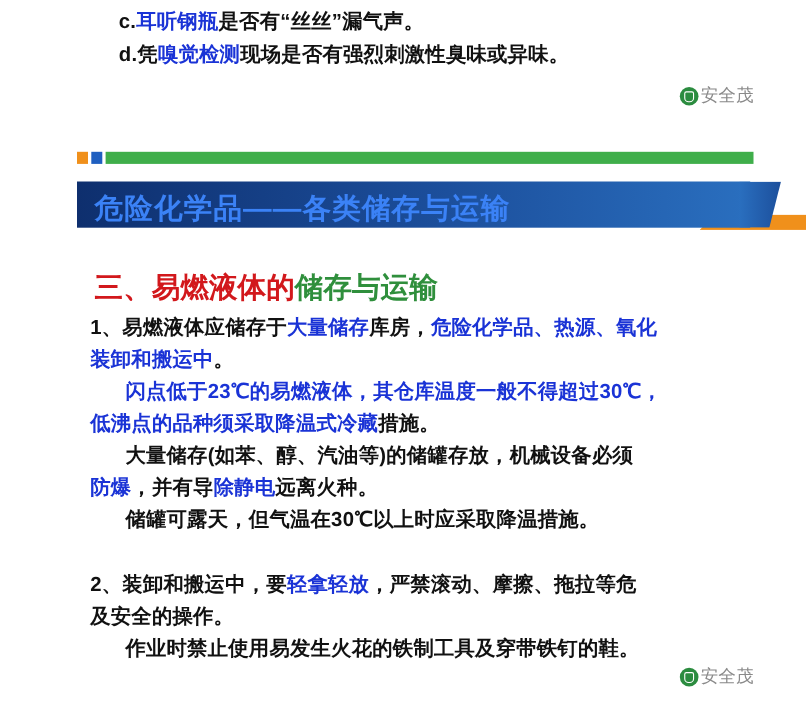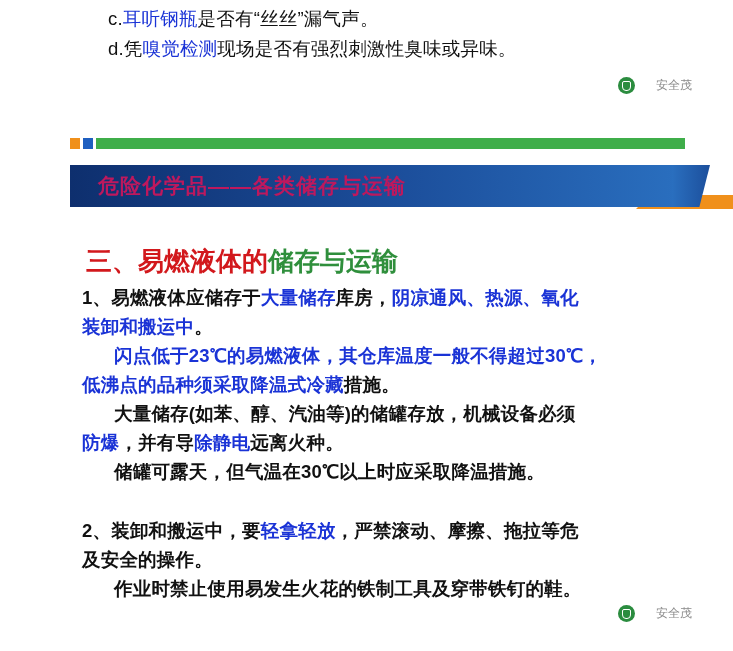--- a/index.html
+++ b/index.html
@@ -25,35 +25,35 @@
     position: absolute;
     left: 0;
     top: 0;
     width: 733px;
     padding-top: 4px;
   }
   .note-line {
     font-size: 18.5px;
     line-height: 30px;
     color: #111111;
-    font-weight: normal;
+    font-weight: bold;
     padding-left: 108px;
     white-space: nowrap;
     letter-spacing: 0.2px;
   }
   .note-line .hl-blue { color: #1a33d6; }
 
   
   .watermark {
     position: absolute;
     display: flex;
     align-items: center;
-    gap: 21px;
+    gap: 2px;
     color: #8a8a8a;
-    font-size: 12px;
+    font-size: 16px;
     white-space: nowrap;
   }
   .watermark .wm-logo {
     width: 17px;
     height: 17px;
     border-radius: 50%;
     background: #2b8c3f;
     position: relative;
     flex: 0 0 auto;
   }
@@ -116,25 +116,25 @@
     position: absolute;
     left: 566px;
     top: 30px;
     width: 146px;
     height: 14px;
     background: #f0901b;
     clip-path: polygon(14px 0, 100% 0, 100% 100%, 0 100%);
   }
   .banner-title {
     position: absolute;
-    left: 28px;
+    left: 16px;
     top: 7px;
-    font-size: 21px;
-    font-weight: bold;
-    color: #be185d;
+    font-size: 26px;
+    font-weight: bold;
+    color: #3b82f6;
     letter-spacing: 1px;
     white-space: nowrap;
   }
 
   
   .section-heading {
     position: absolute;
     left: 86px;
     top: 244px;
     font-size: 26px;
@@ -190,21 +190,21 @@
     <div class="banner-bg"></div>
     <div class="banner-tail"></div>
     <div class="banner-title">危险化学品——各类储存与运输</div>
   </div>
 
   <div class="section-heading">
     <span class="red">三、</span><span class="red">易燃液体的</span><span class="green">储存与运输</span>
   </div>
 
   <div class="body-block" id="body-block">
-      <div class="para"><span class="hl-dark">1、易燃液体应储存于</span><span class="hl-blue">大量储存</span><span class="hl-dark">库房，</span><span class="hl-blue">阴凉通风、热源、氧化</span></div>
+      <div class="para"><span class="hl-dark">1、易燃液体应储存于</span><span class="hl-blue">大量储存</span><span class="hl-dark">库房，</span><span class="hl-blue">危险化学品、热源、氧化</span></div>
       <div class="para"><span class="hl-blue">装卸和搬运中</span><span class="hl-dark">。</span></div>
       <div class="para indent"><span class="hl-blue">闪点低于23℃的易燃液体，其仓库温度一般不得超过30℃，</span></div>
       <div class="para"><span class="hl-blue">低沸点的品种须采取降温式冷藏</span><span class="hl-dark">措施。</span></div>
       <div class="para indent"><span class="hl-dark">大量储存(如苯、醇、汽油等)的储罐存放，机械设备必须</span></div>
       <div class="para"><span class="hl-blue">防爆</span><span class="hl-dark">，并有导</span><span class="hl-blue">除静电</span><span class="hl-dark">远离火种。</span></div>
       <div class="para indent"><span class="hl-dark">储罐可露天，但气温在30℃以上时应采取降温措施。</span></div>
       <div class="para gap"><span class="hl-dark">2、装卸和搬运中，要</span><span class="hl-blue">轻拿轻放</span><span class="hl-dark">，严禁滚动、摩擦、拖拉等危</span></div>
       <div class="para"><span class="hl-dark">及安全的操作。</span></div>
       <div class="para indent"><span class="hl-dark">作业时禁止使用易发生火花的铁制工具及穿带铁钉的鞋。</span></div>
     </div>

